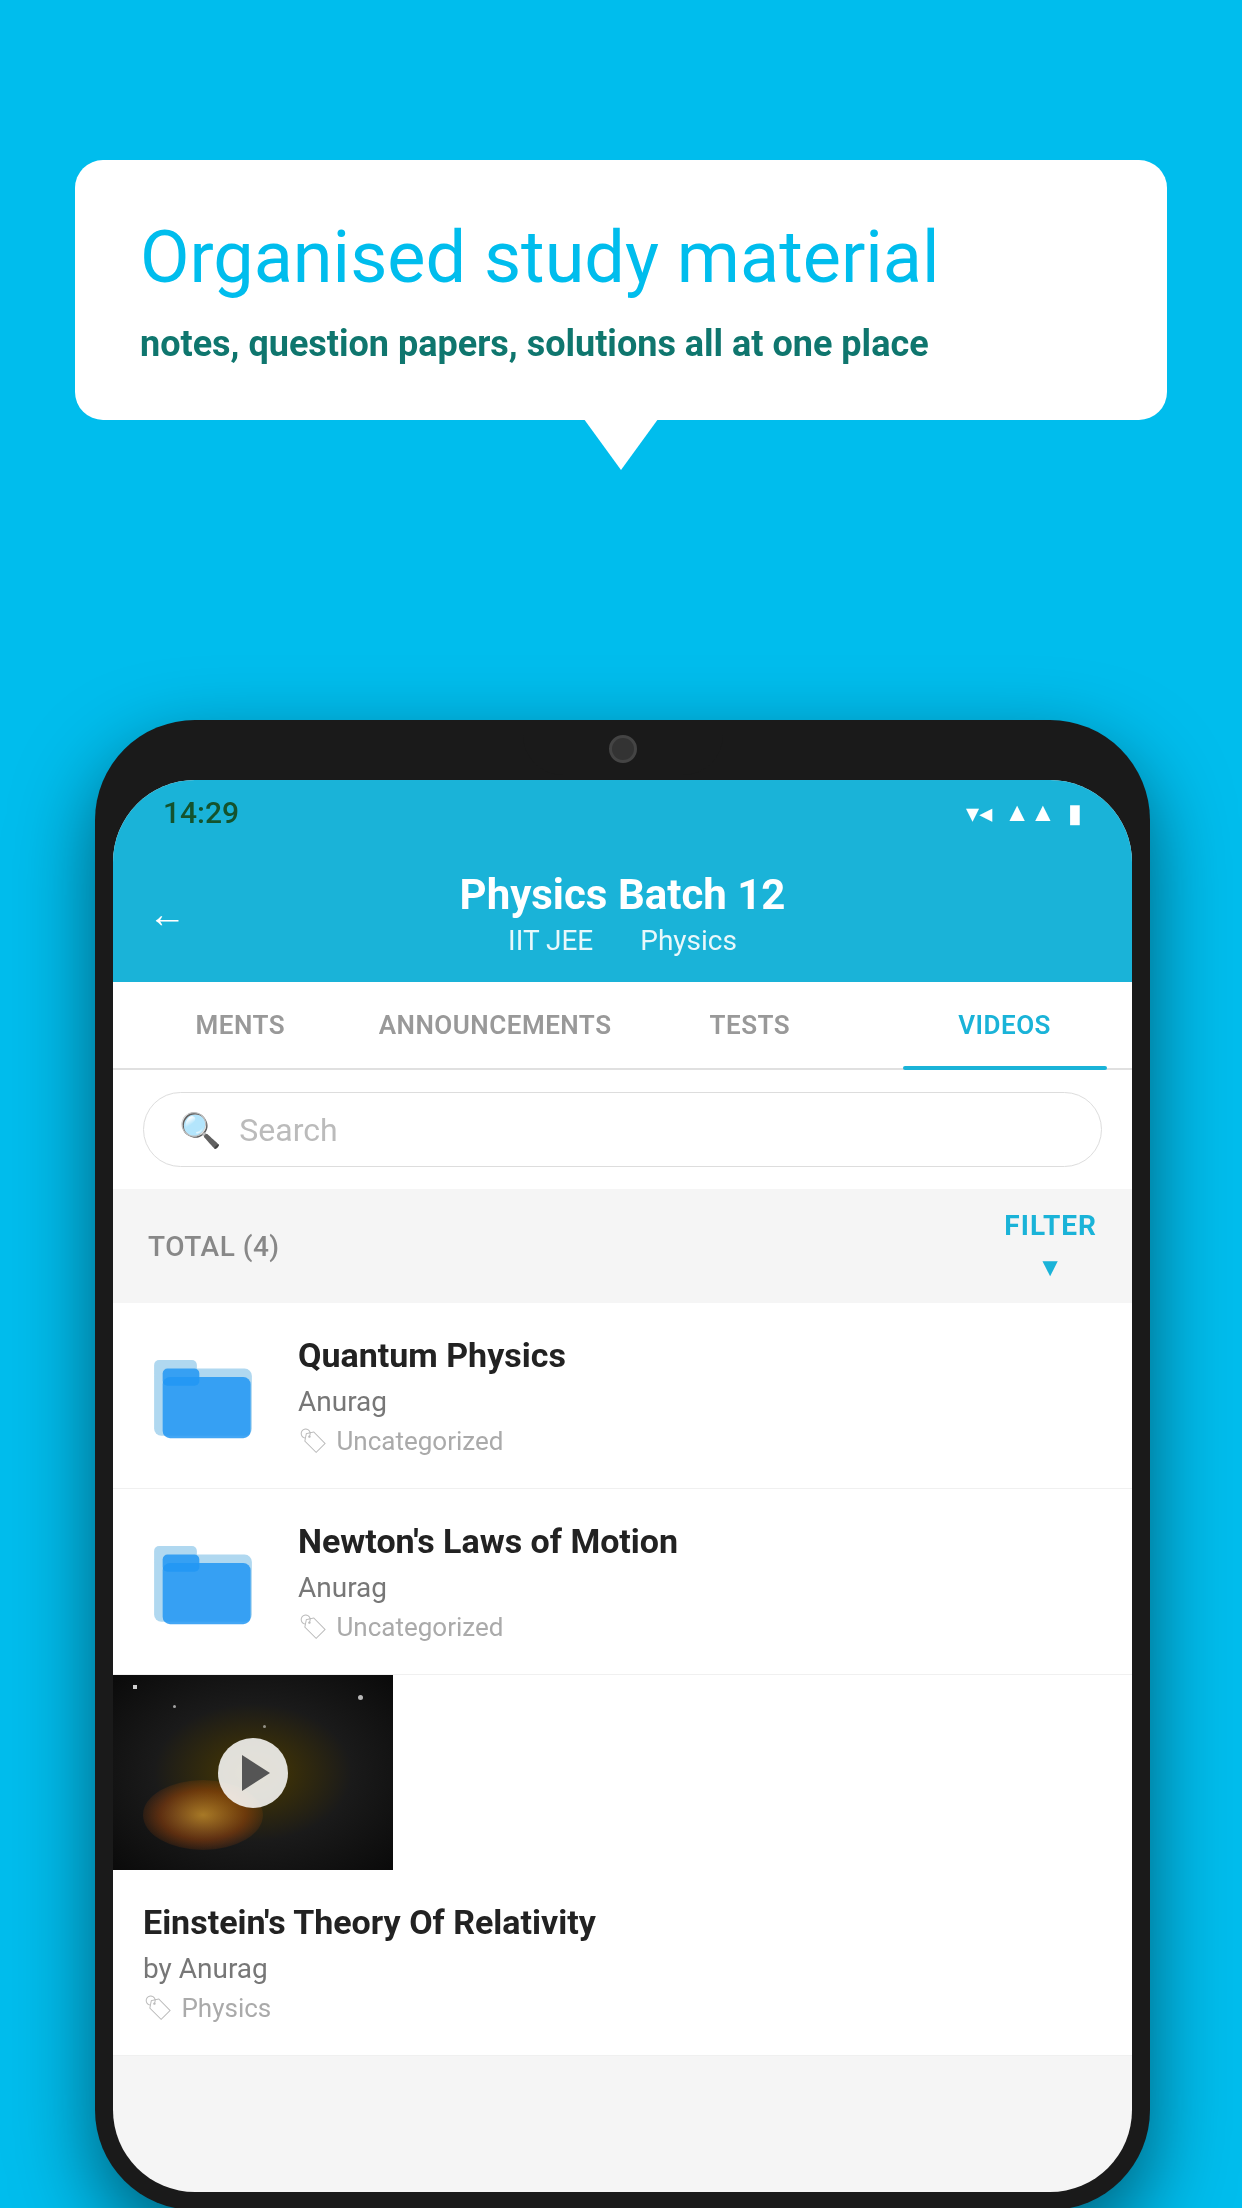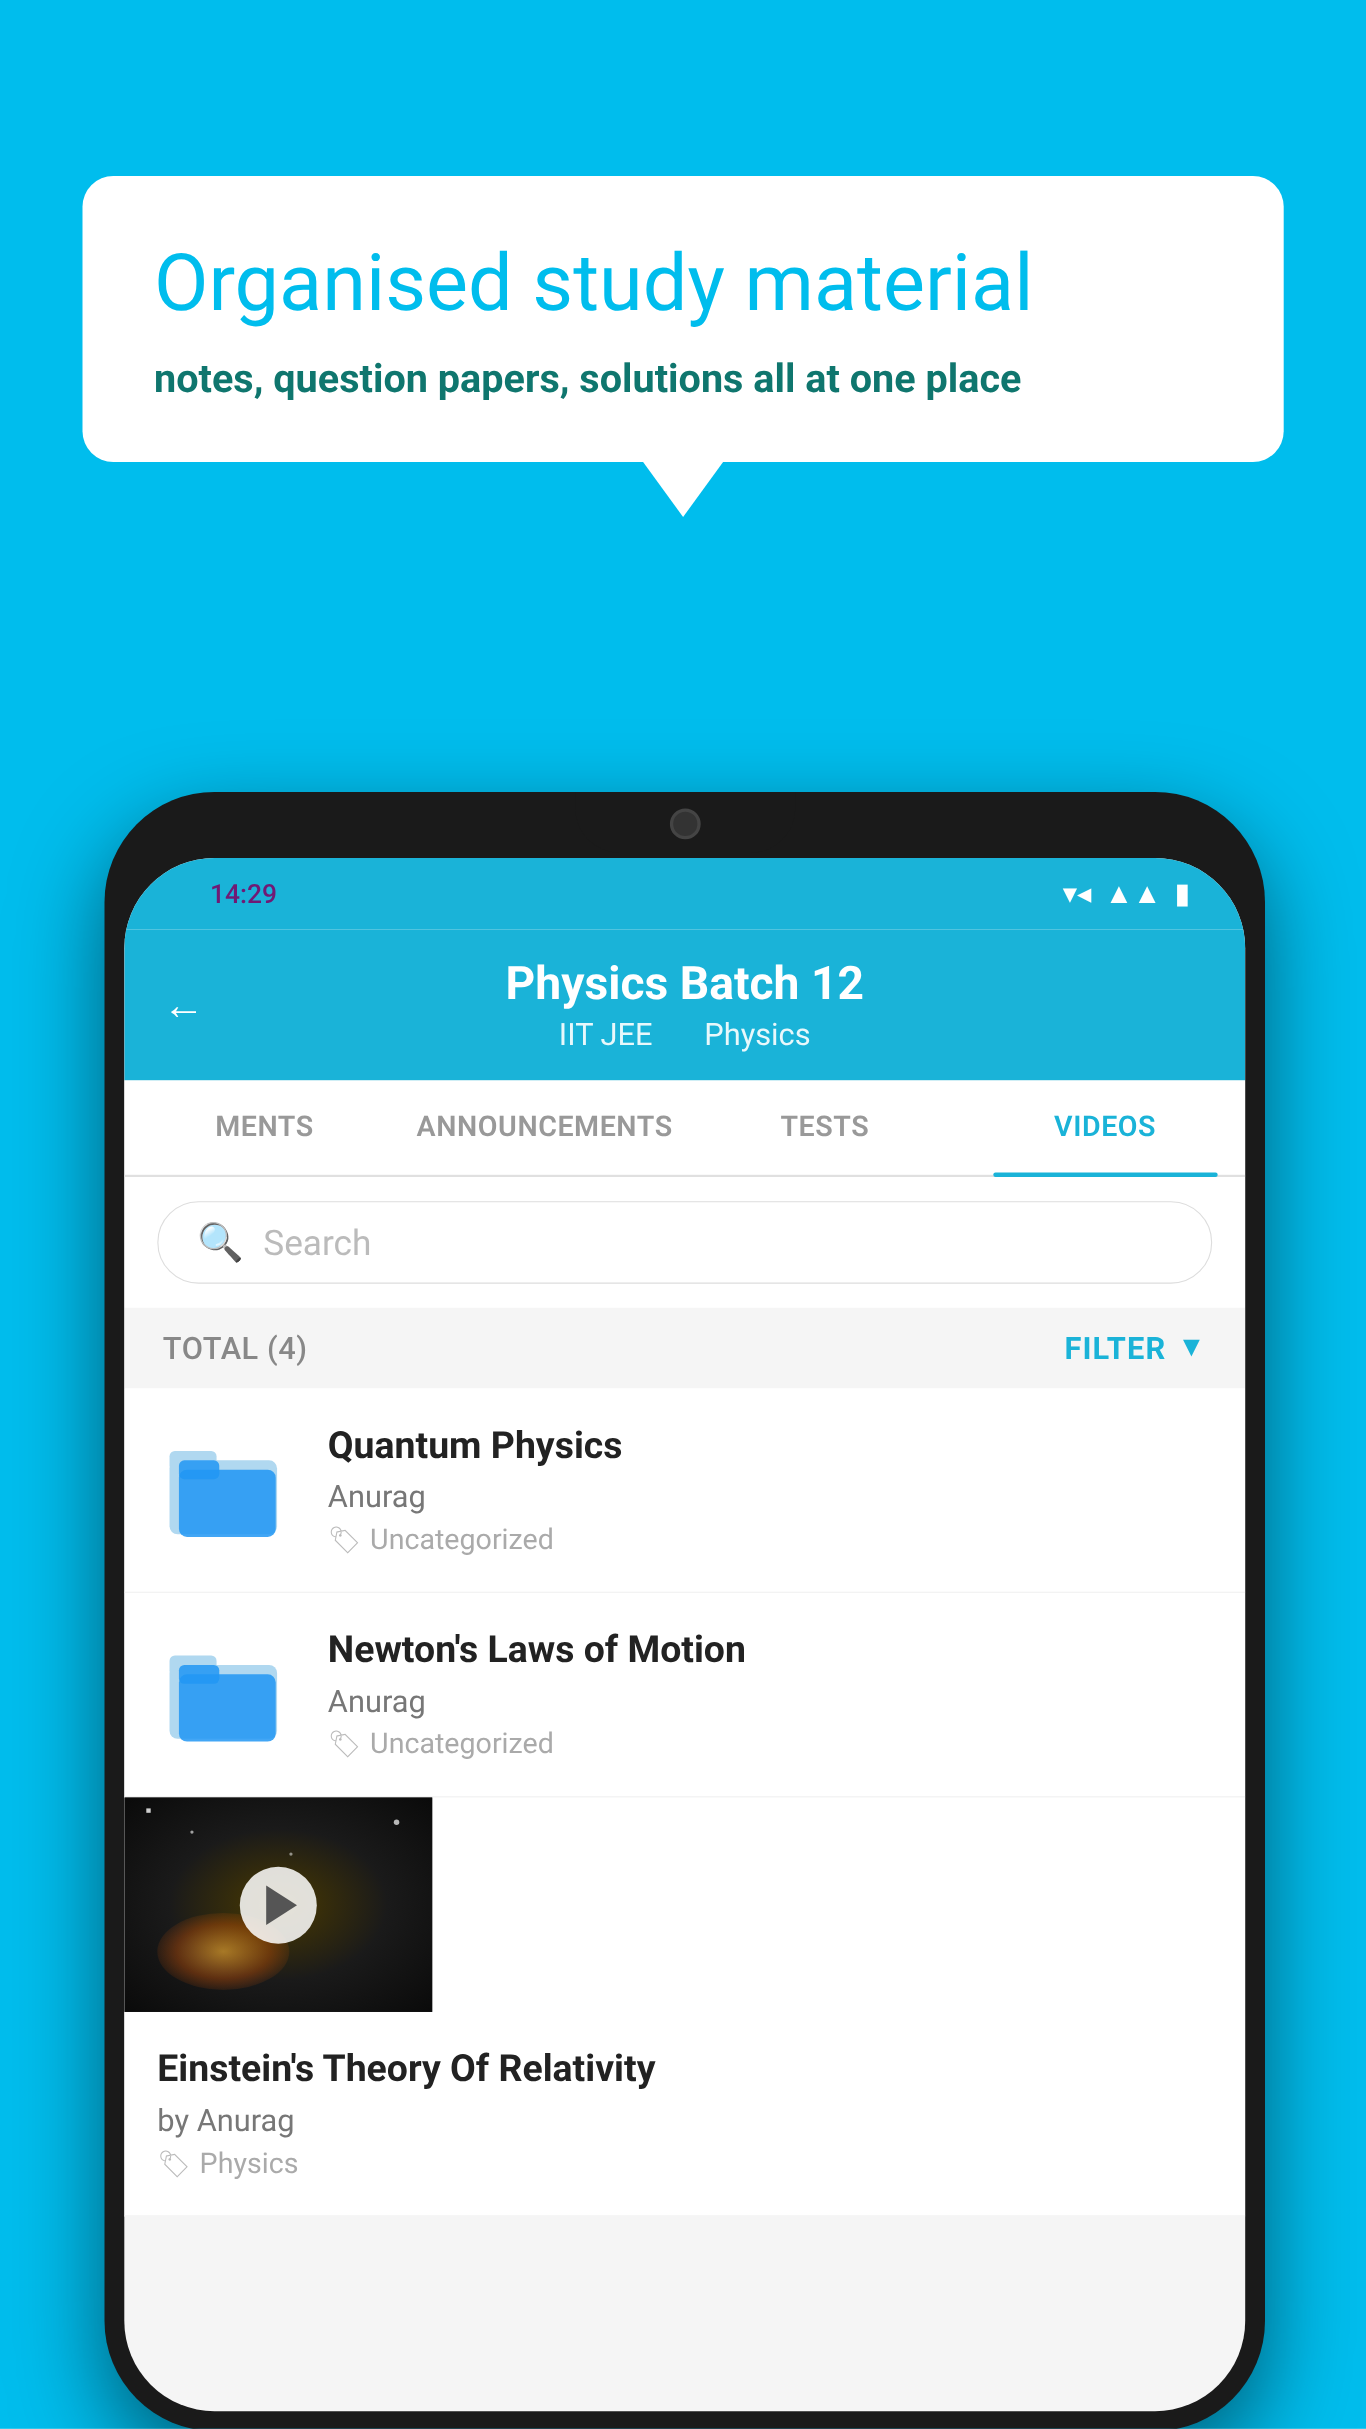--- a/index.html
+++ b/index.html
@@ -109,24 +109,23 @@
     .status-bar {
       background: #1ab3d8;
       height: 65px;
       display: flex;
       align-items: center;
       justify-content: space-between;
       padding: 0 50px;
     }
 
     .status-time {
-      color: #701a75;
-      font-size: 24px;
+      color: #14532d;
+      font-size: 30px;
       font-weight: 500;
-      margin-left: 28px;
     }
 
     .status-icons {
       display: flex;
       align-items: center;
       gap: 12px;
     }
 
     .wifi-icon, .signal-icon, .battery-icon {
       color: white;
@@ -247,23 +246,25 @@
       font-size: 28px;
       font-weight: 500;
       letter-spacing: 0.5px;
     }
 
     .filter-button {
       color: #1ab3d8;
       font-size: 28px;
       font-weight: 700;
       display: flex;
+      align-items: center;
       gap: 10px;
       cursor: pointer;
       letter-spacing: 1px;
+      flex-direction: column;
     }
 
     .filter-icon {
       color: #1ab3d8;
       font-size: 26px;
     }
 
     
     .video-list {
       background: white;

